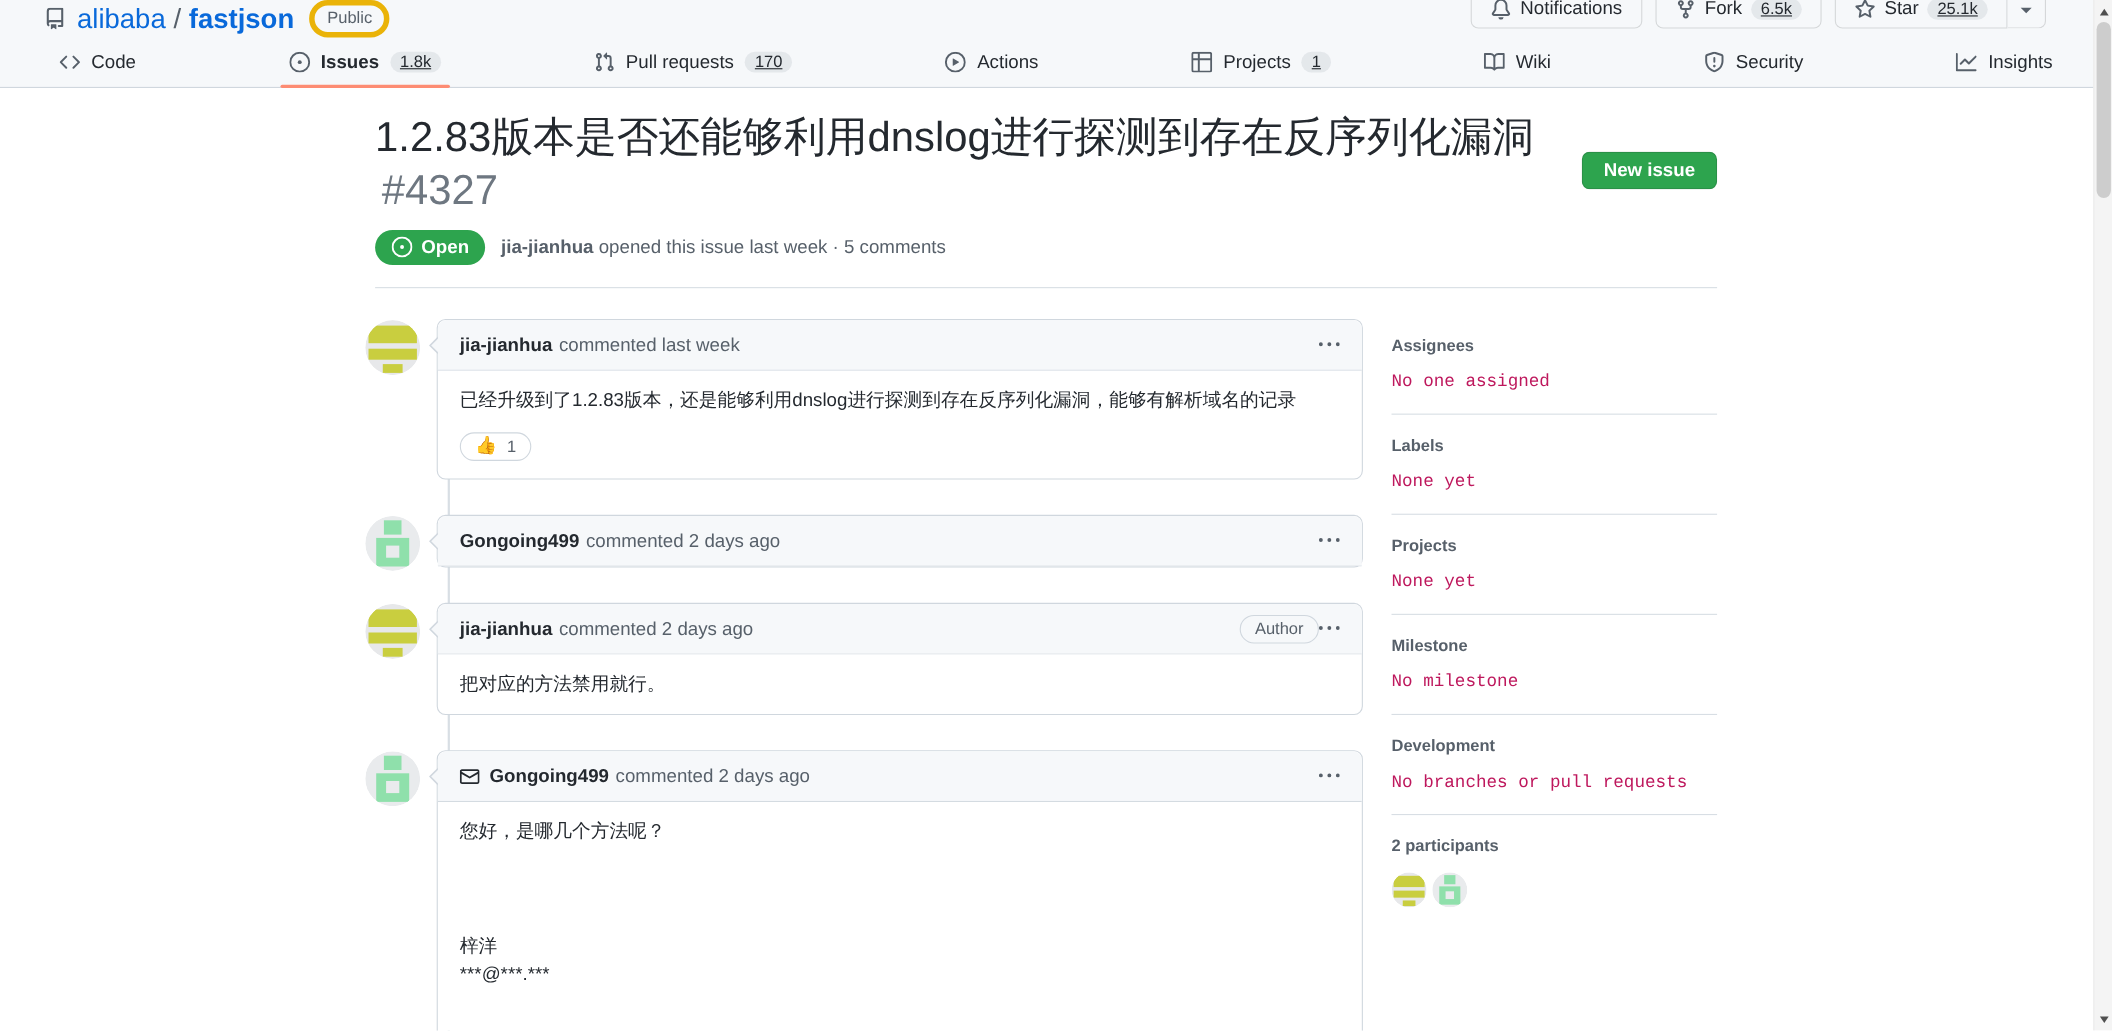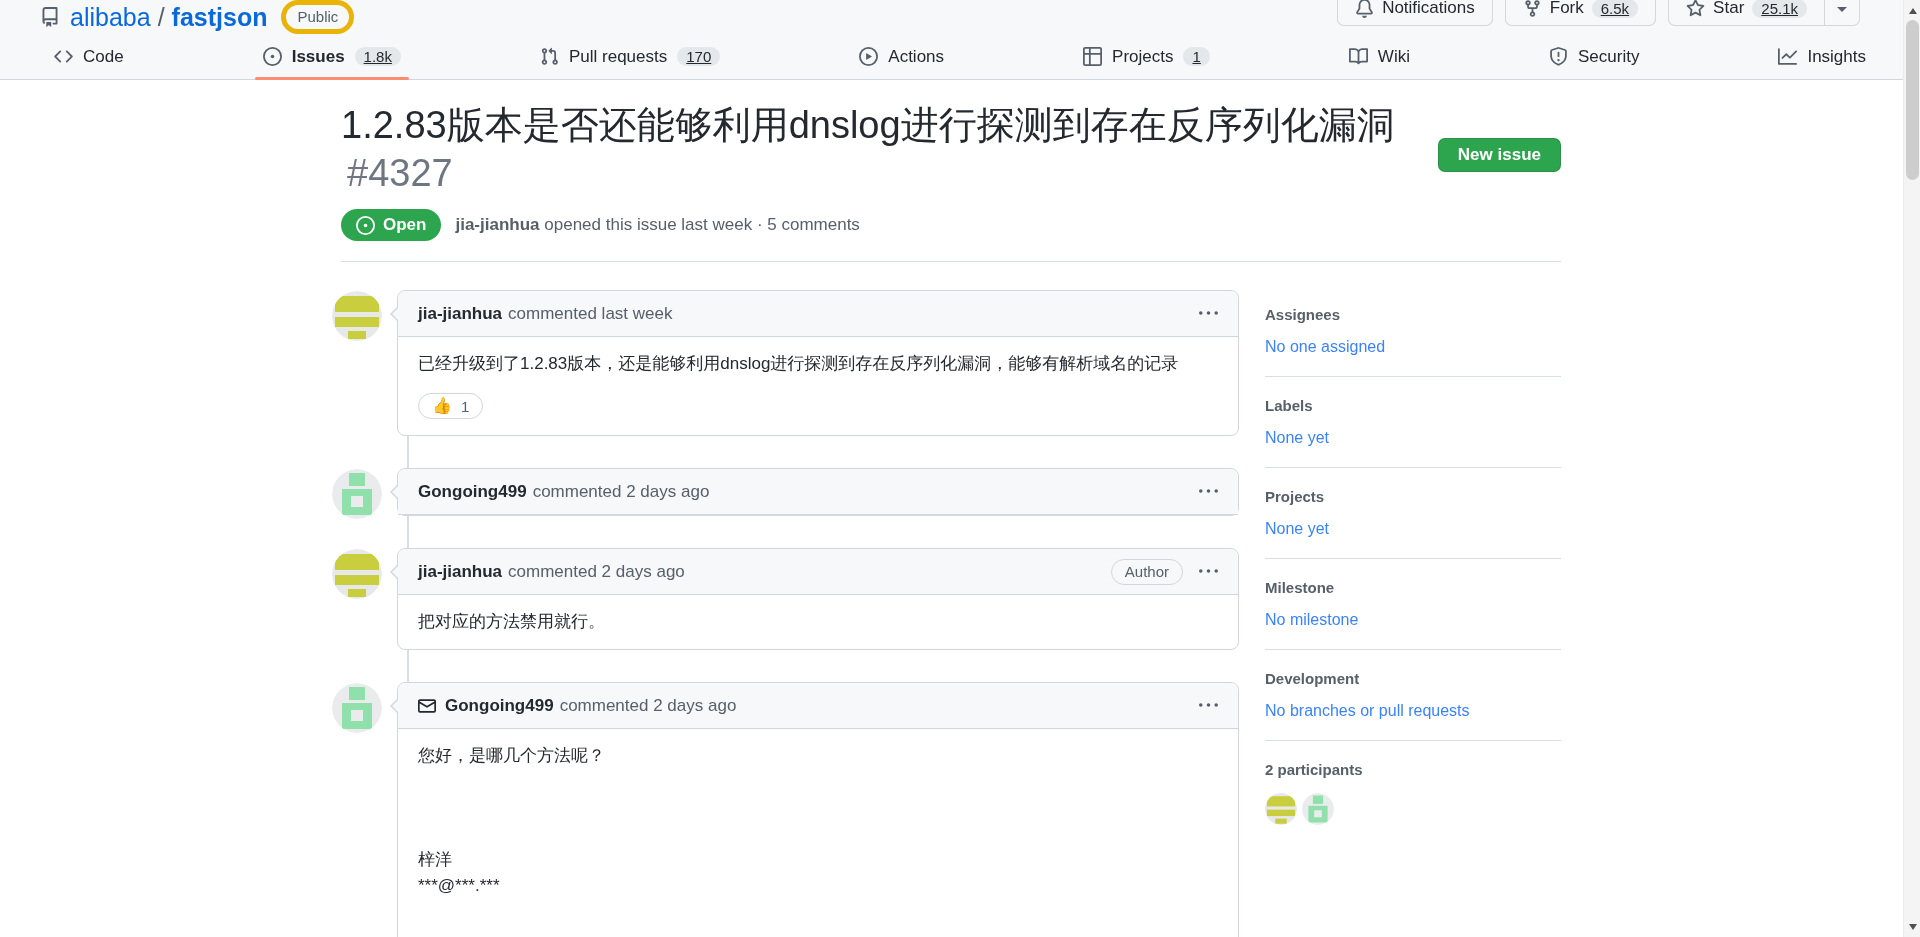--- a/index.html
+++ b/index.html
@@ -35,51 +35,51 @@
   .nav-item.active::after { content:''; position:absolute; left:6px; right:6px; bottom:-1px; height:3px; background:#fd8c73; border-radius:3px; }
 
   
   .container { width:1220px; margin:0 auto 0 341px; }
   .issue-header { padding-top:22px; }
   .title-row { display:flex; align-items:center; justify-content:space-between; }
   .issue-title { font-size:38px; font-weight:400; line-height:1.25; letter-spacing:0; }
   .issue-number { color:#6e7781; font-weight:300; margin-left:6px; }
   .new-issue-btn { flex:none; margin-top:10px; background:#2da44e; color:#fff; border:1px solid rgba(27,31,36,0.15); border-radius:7px; font-size:17px; font-weight:600; padding:5px 19px; line-height:22px; cursor:pointer; font-family:inherit; }
   .issue-meta { display:flex; align-items:center; gap:14px; margin-top:12px; padding-bottom:20px; border-bottom:1px solid #d8dee4; }
-  .state-badge { display:flex; align-items:center; gap:8px; background:#2da44e; color:#fff; border-radius:2em; padding:6px 15px; font-size:17px; font-weight:600; line-height:20px; }
+  .state-badge { display:flex; gap:8px; background:#2da44e; color:#fff; border-radius:2em; padding:6px 15px; font-size:17px; font-weight:600; line-height:20px; }
   .meta-text { font-size:17px; color:#57606a; }
   .meta-author { font-weight:600; color:#57606a; }
 
   
   .layout { display:flex; margin-top:28px; align-items:flex-start; }
   .timeline { width:898px; position:relative; }
   .timeline-line { position:absolute; left:66px; top:0; width:2px; height:1200px; background:#d8dee4; }
 
   .comment { position:relative; margin-left:56px; margin-bottom:32px; border:1px solid #d0d7de; border-radius:8px; background:#fff; z-index:1; }
   .avatar { position:absolute; left:-66px; top:0; width:50px; height:50px; border-radius:50%; overflow:hidden; cursor:pointer; }
   .comment::before { content:''; position:absolute; top:15px; left:-16px; border:8px solid transparent; border-right:8px solid #d0d7de; }
   .comment::after  { content:''; position:absolute; top:16px; left:-13px; border:7px solid transparent; border-right:7px solid #f6f8fa; }
   .comment-header { display:flex; align-items:center; background:#f6f8fa; border-bottom:1px solid #d0d7de; border-radius:8px 8px 0 0; padding:0 20px; height:46px; font-size:17px; color:#57606a; }
   .comment-author { font-weight:600; color:#24292f; margin-right:6px; cursor:pointer; }
   .comment-when { color:#57606a; }
-  .header-right { margin-left:auto; display:flex; align-items:center; gap:16px; }
+  .header-right { margin-left:auto; display:flex; align-items:center; gap:0; }
   .author-badge { border:1px solid #d0d7de; border-radius:2em; padding:2px 13px; font-size:15px; color:#57606a; line-height:20px; }
   .kebab { color:#57606a; cursor:pointer; background:none; border:none; padding:0; }
   .mail-icon { color:#24292f; margin-right:9px; }
   .comment-body { padding:14px 20px; font-size:17px; line-height:26px; color:#24292f; white-space:pre-line; }
   .reactions { padding:2px 20px 16px; }
   .reaction-pill { display:inline-flex; align-items:center; gap:9px; border:1px solid #d0d7de; border-radius:2em; padding:3px 13px; font-size:15px; color:#57606a; background:#fff; cursor:pointer; }
   .reaction-emoji { font-size:16px; line-height:18px; }
 
   
   .sidebar { width:296px; margin-left:26px; }
   .sb-section { padding:16px 0 20px; border-bottom:1px solid #d8dee4; }
   .sb-section + .sb-section { padding-top:20px; }
   .sb-heading { font-size:15px; font-weight:600; color:#57606a; margin-bottom:15px; cursor:pointer; }
-  .sb-value { font-size:16px; color:#3b82f6; }
+  .sb-value { font-size:16px; color:#be185d;font-family:Liberation Mono, monospace; }
   .participants { padding-top:20px; }
   .participant-avatars { display:flex; gap:5px; margin-top:13px; }
   .participant-avatars .p-avatar { width:32px; height:32px; border-radius:50%; overflow:hidden; cursor:pointer; }
 
   
   .scrollbar { position:absolute; top:0; right:0; width:17px; height:937px; background:#f4f4f4; border-left:1px solid #ebebeb; z-index:5; }
   .sb-arrow { position:absolute; left:0; width:17px; height:17px; display:flex; align-items:center; justify-content:center; cursor:pointer; }
   .sb-arrow.up { top:2px; } .sb-arrow.down { bottom:2px; }
   .tri-up { width:0; height:0; border-left:4px solid transparent; border-right:4px solid transparent; border-bottom:6px solid #505050; }
   .tri-down { width:0; height:0; border-left:4px solid transparent; border-right:4px solid transparent; border-top:6px solid #505050; }

